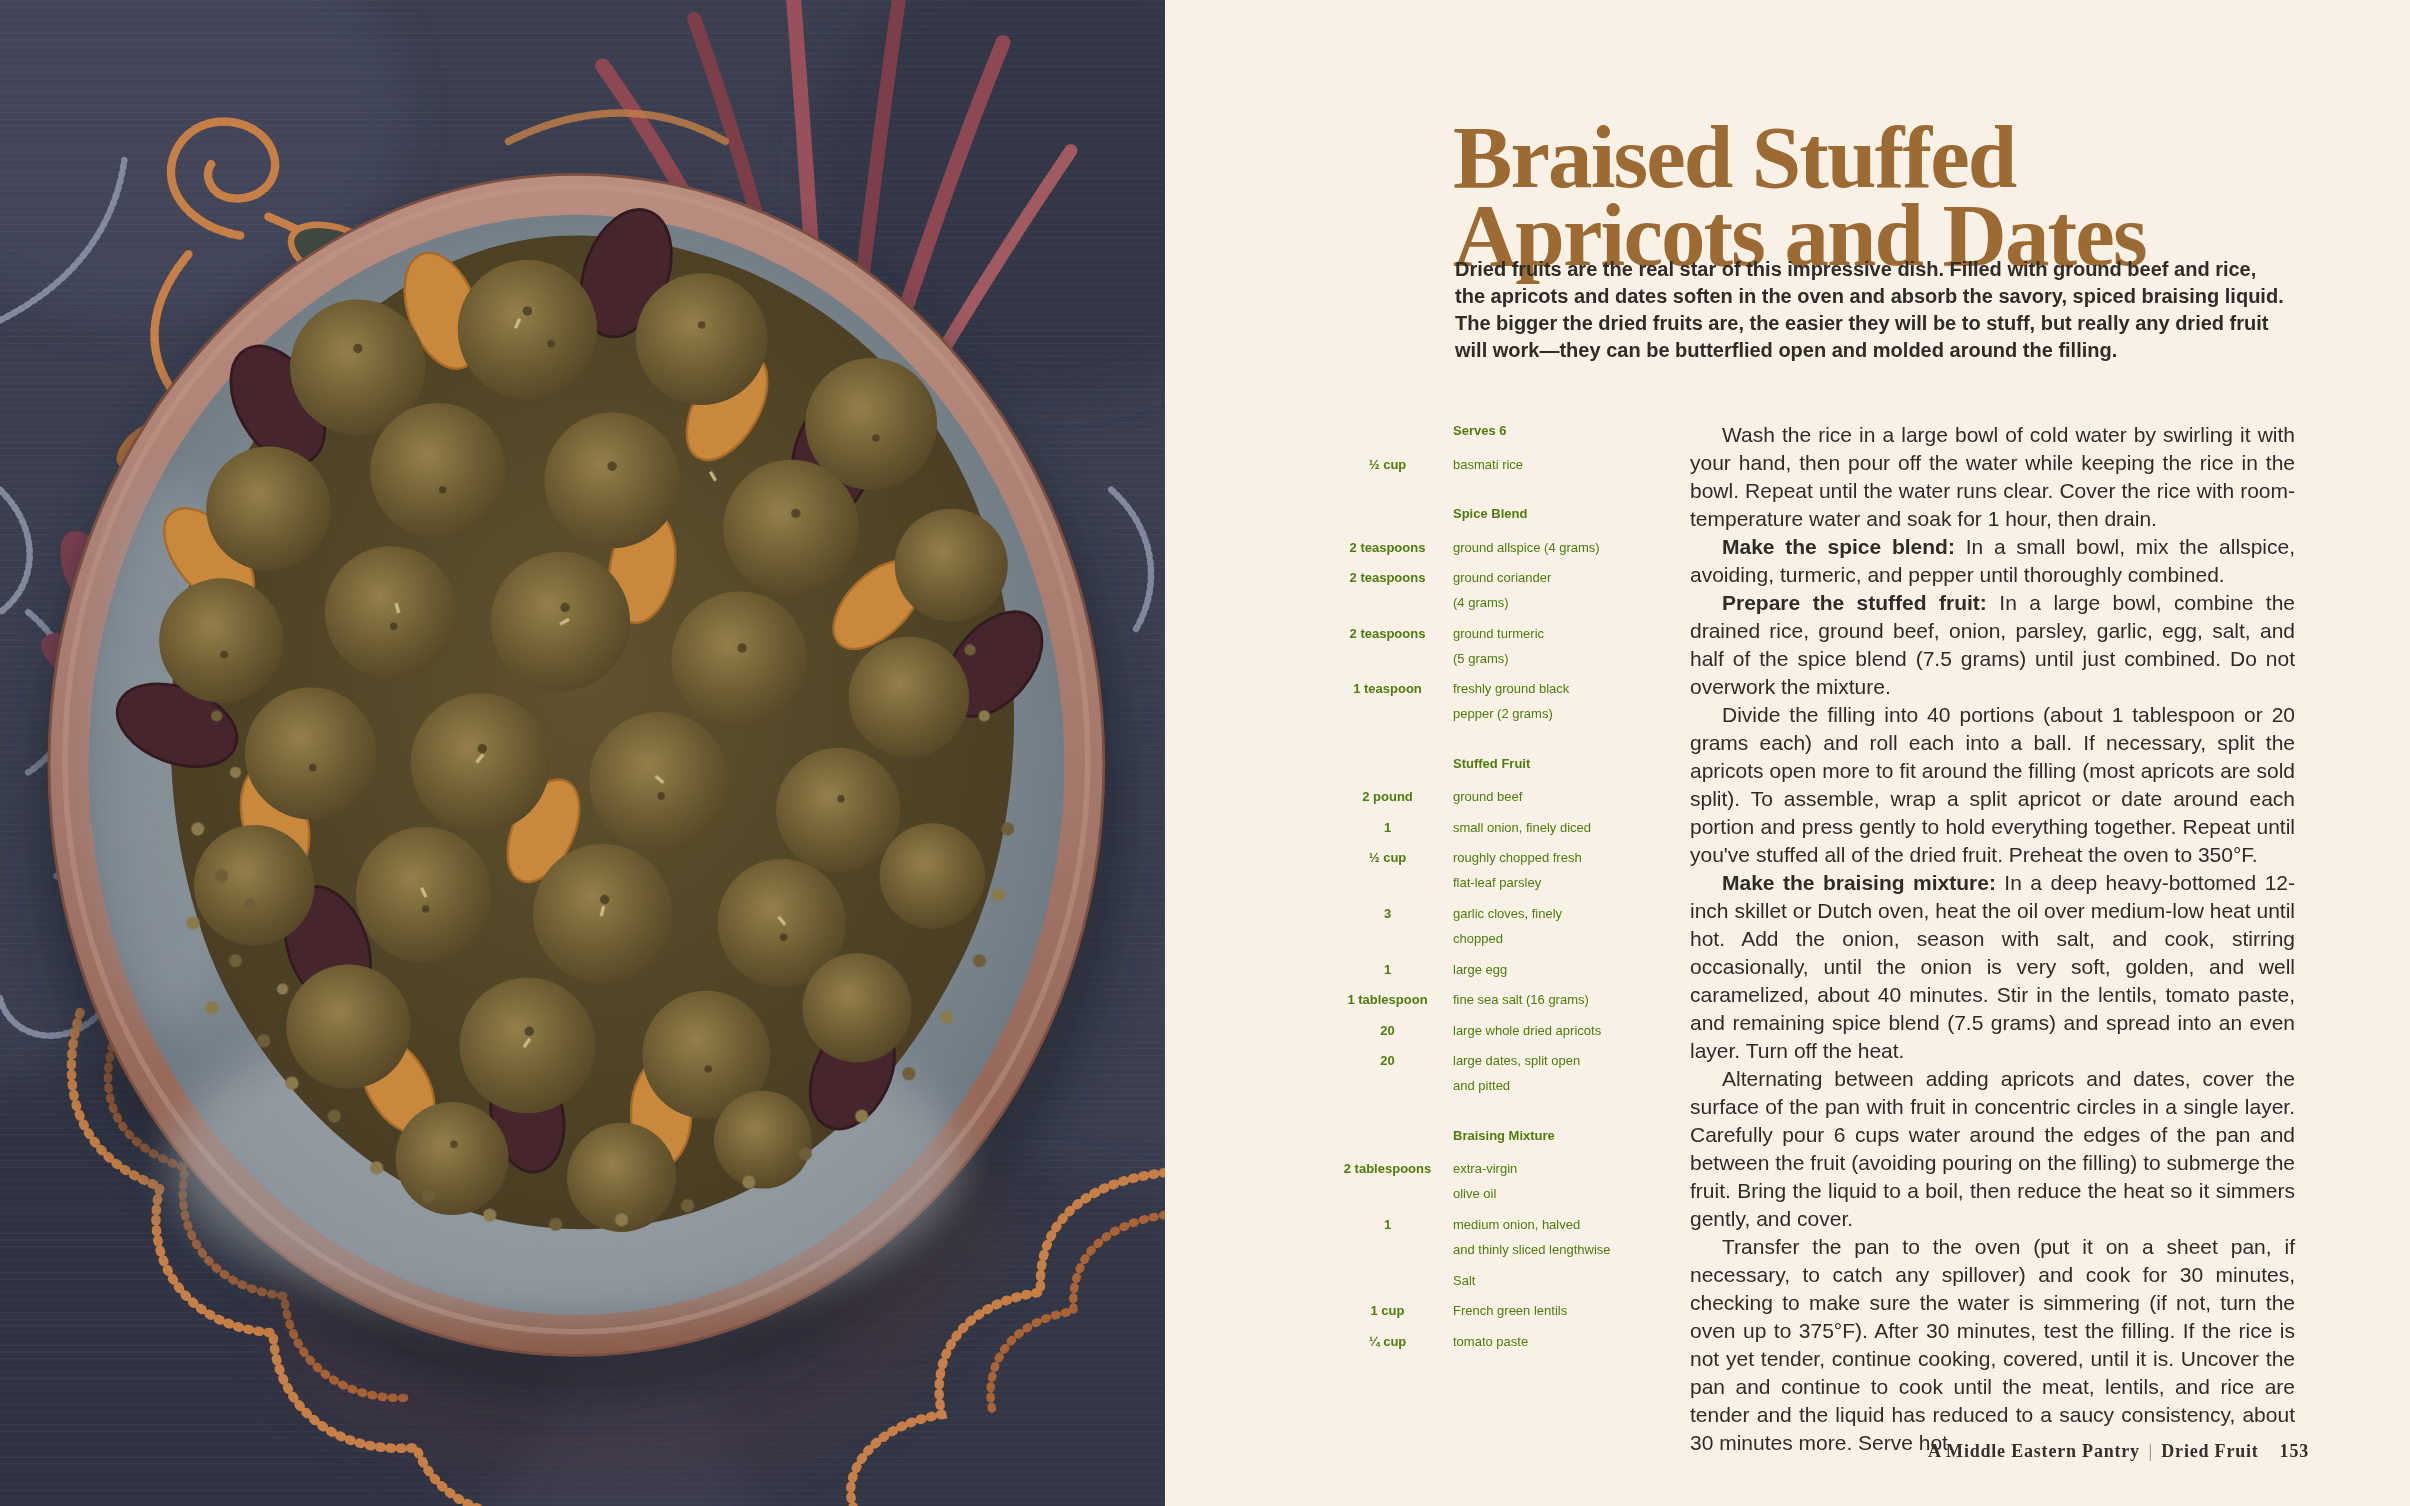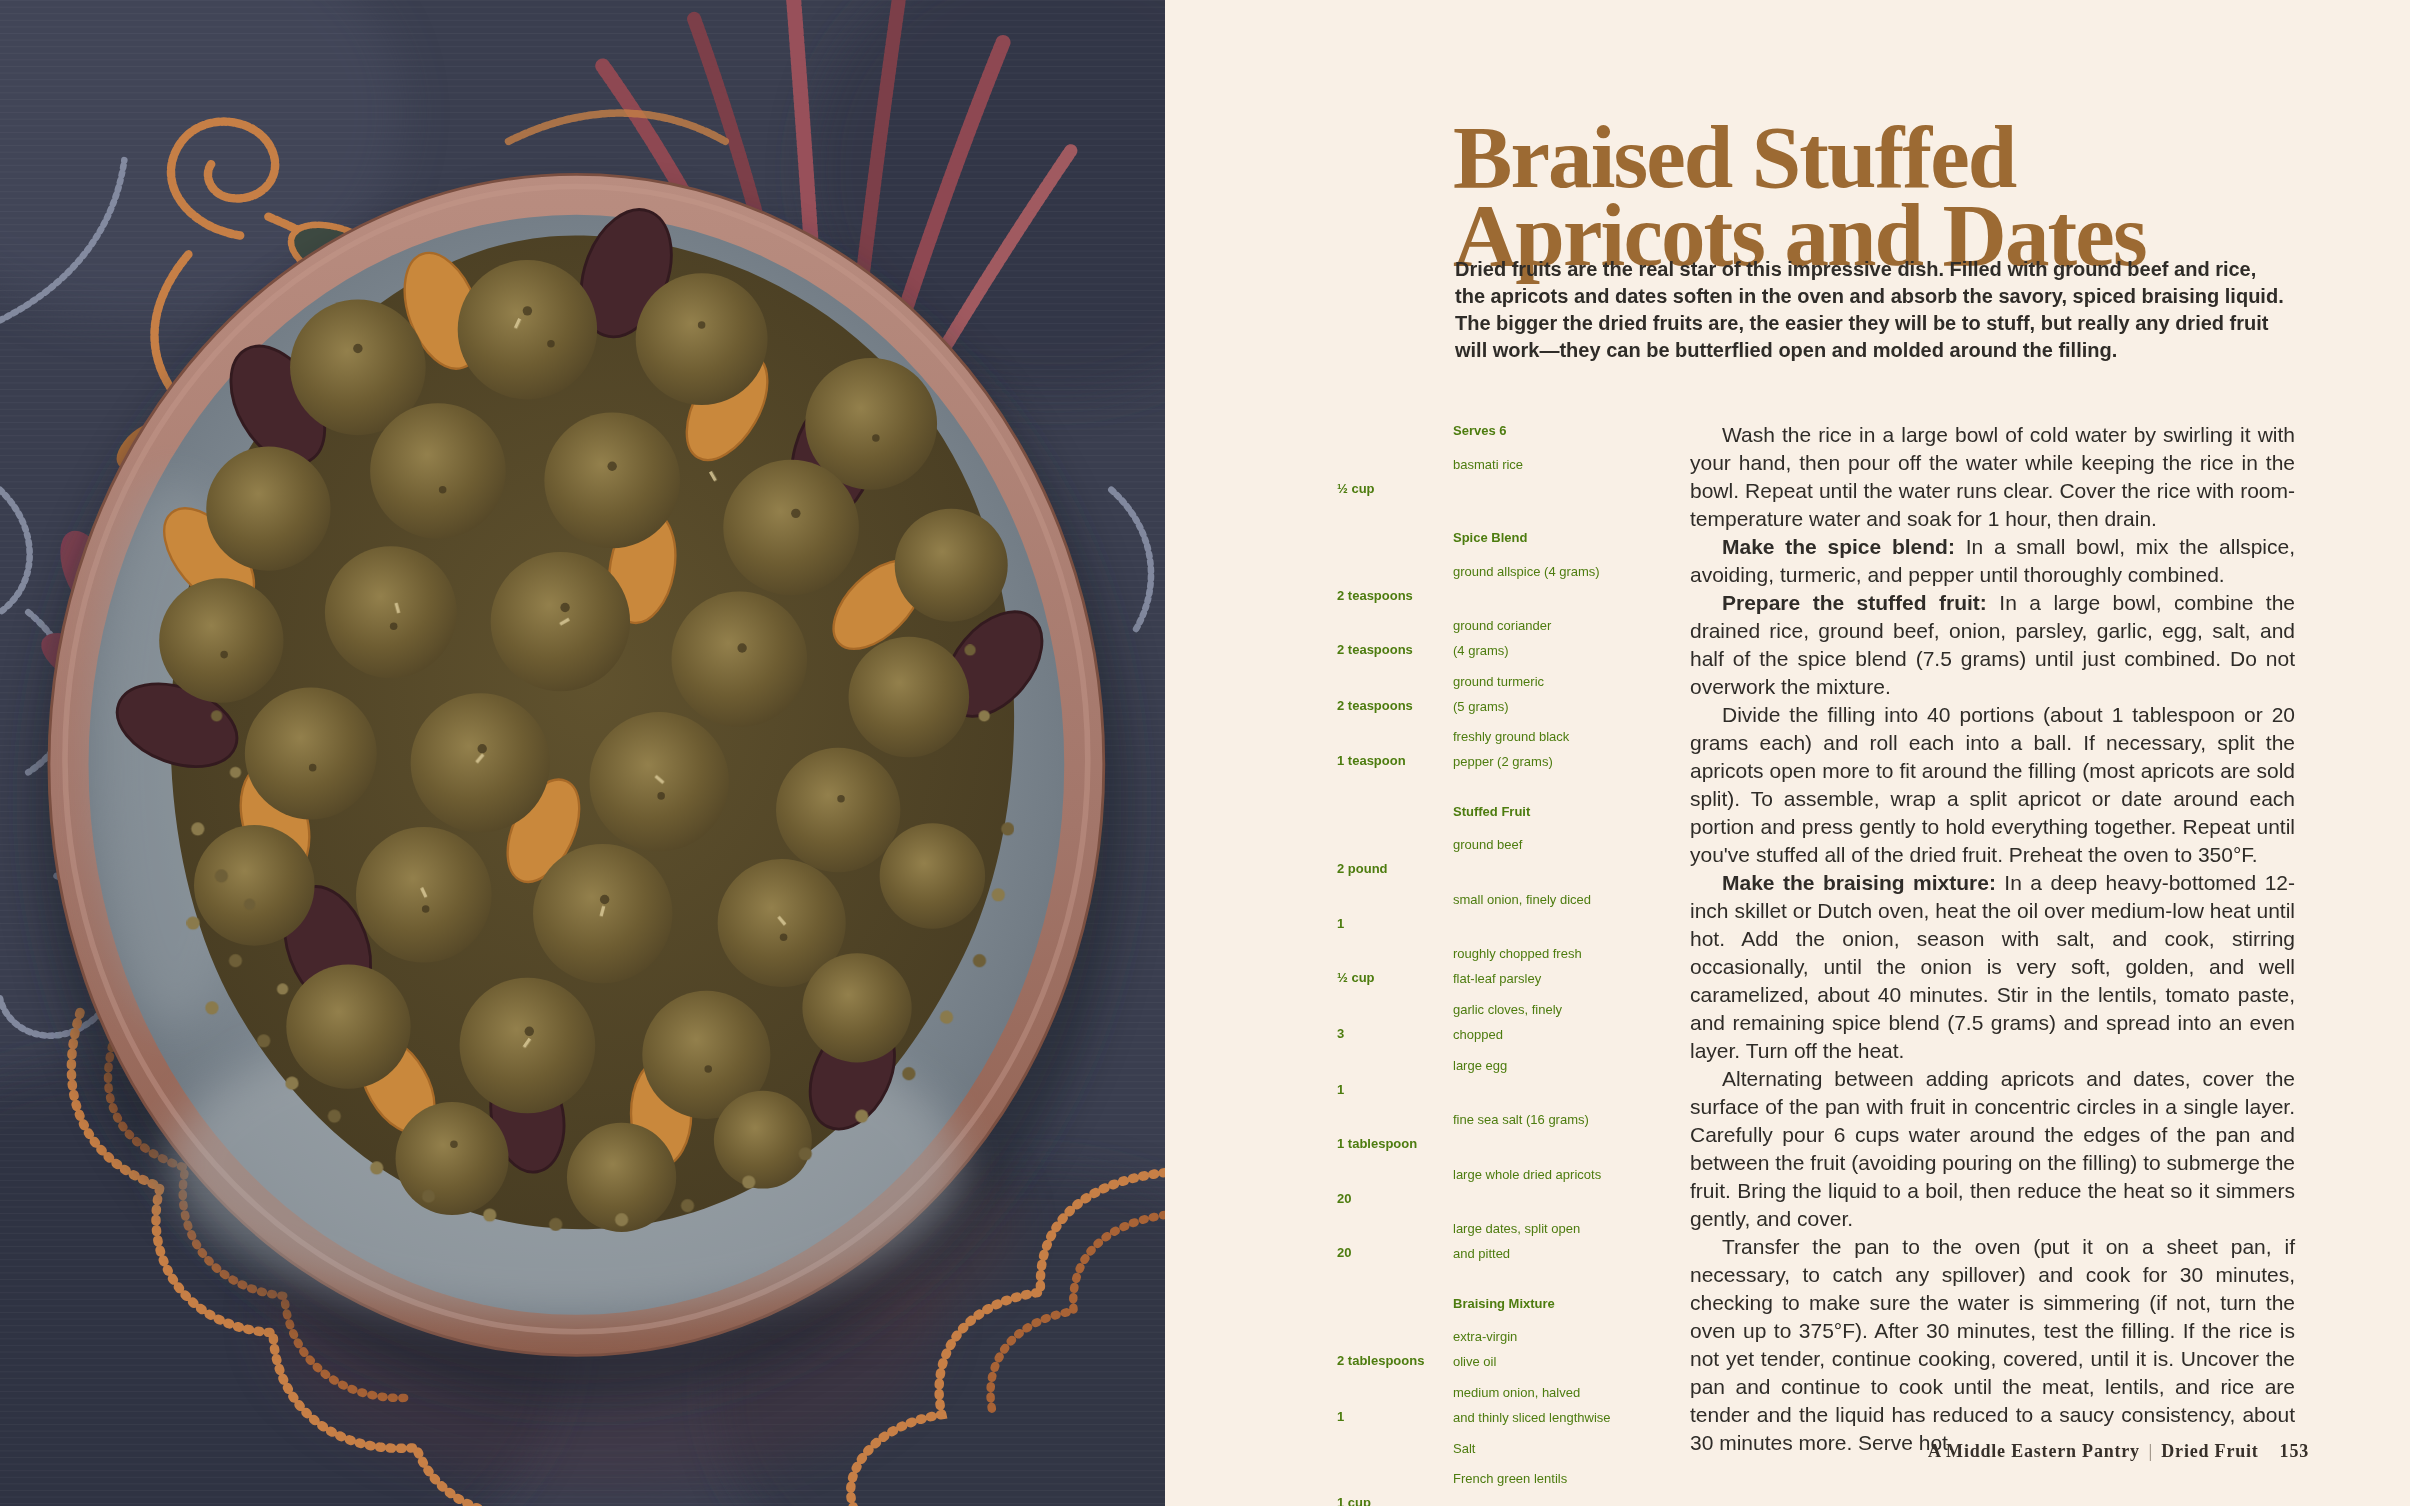--- a/index.html
+++ b/index.html
@@ -25,21 +25,21 @@
     font-size:20px;line-height:27px;font-weight:700;color:#2f2c28;
     white-space:pre-line;
   }
   .ingredients{
     position:absolute;left:172px;top:418px;width:358px;
     font-size:13px;line-height:25px;color:#4d7c0f;
   }
   .ing-section{margin-bottom:24.5px;}
   .ing-head{font-weight:700;margin:0 0 8.5px 116px;}
   .ing-row{display:flex;margin-bottom:5.6px;}
-  .ing-qty{width:101px;flex:none;text-align:left;font-weight:700;margin-top:24px;}
+  .ing-qty{width:101px;flex:none;text-align:center;font-weight:700;}
   .ing-item{width:231px;margin-left:15px;white-space:pre-line;}
   .method{
     position:absolute;left:525px;top:421px;width:605px;
     font-size:21px;line-height:28px;color:#2f2c28;
     text-align:justify;
   }
   .method p{margin:0;text-indent:32px;}
   .lead{font-weight:700;}
   .lead:not(:empty)::after{content:" ";}
   .footer{

